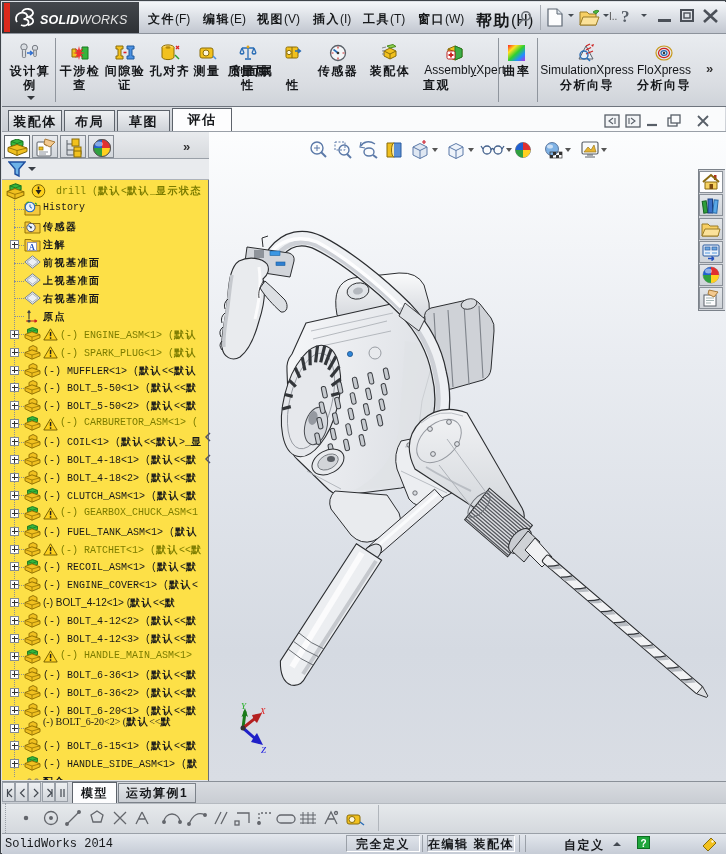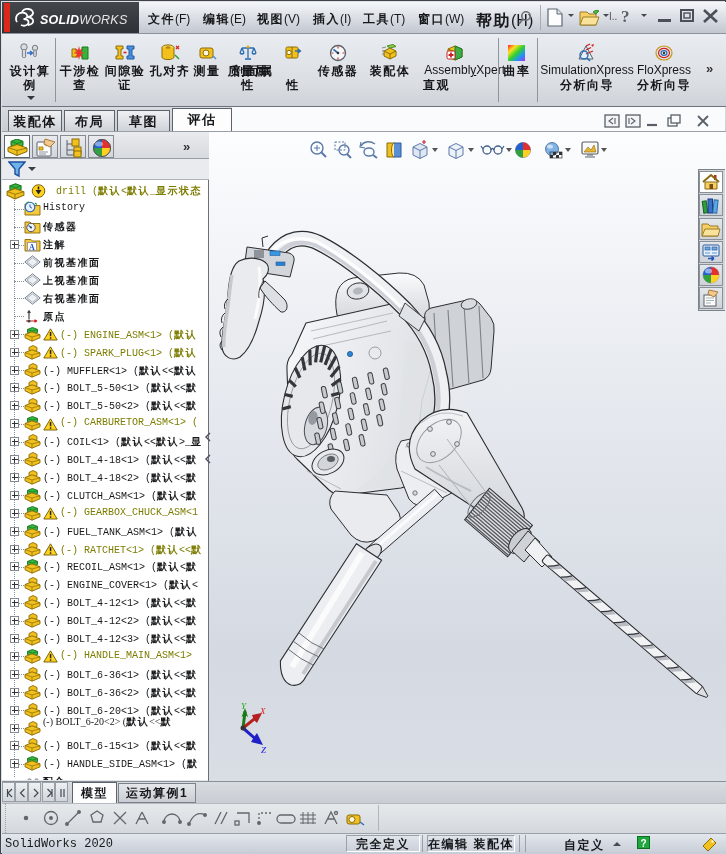--- a/index.html
+++ b/index.html
@@ -251,21 +251,21 @@
 <circle cx="11" cy="10" r="8.5" fill="none" stroke="#555"></circle>
 <ellipse cx="8" cy="6" rx="4" ry="2.5" fill="#ffffff" opacity="0.45"></ellipse>
       </svg>
     </div>
 <div class="ab" style="left:182px;top:138px;font-size:13px;font-weight:bold;color:#333">»</div>
 <div class="ab" style="left:1px;top:158px;width:207px;height:21px;background:#e9ebee;border-bottom:1px solid #aeb3ba"></div>
 <svg class="ab" style="left:7px;top:160px" width="18" height="17" viewBox="0 0 18 17">
 <path d="M1,1 L17,1 L11,8 L11,15 L7,13 L7,8 Z" fill="#6db2e8" stroke="#1f4f9e" stroke-width="1.4"></path>
     </svg>
 <div class="ab" style="left:27px;top:166px;width:0;height:0;border:4px solid transparent;border-top-color:#3a3f46"></div>
-<div class="ab" style="left:1px;top:179px;width:206px;height:600px;overflow:hidden;background:#ffffff">
+<div class="ab" style="left:1px;top:179px;width:206px;height:600px;overflow:hidden;background:#fde047">
 <div class="ab" style="left:12px;top:11px;width:1px;height:586px;border-left:1px dotted #8a8f96"></div>
 <div class="ab" style="left:4px;top:3.0px">
         <svg width="19" height="17" viewBox="0 0 17 15">
 <path d="M8.5,0.5 L13.5,2.4 L13.5,5.6 L8.5,7.6 L3.5,5.6 L3.5,2.4 Z" fill="#35b53c" stroke="#19731f" stroke-width="0.9"></path>
 <path d="M3.5,2.4 L8.5,4.3 L13.5,2.4 M8.5,4.3 L8.5,7.6" stroke="#19731f" fill="none" stroke-width="0.7"></path>
 <path d="M1,7.5 L8,4.8 L16,7.8 L16,10.8 L8,14.2 L1,10.8 Z" fill="#f0c020" stroke="#8a6a00" stroke-width="0.9"></path>
 <path d="M1,7.5 L8,10 L16,7.8 M8,10 L8,14.2" stroke="#8a6a00" fill="none" stroke-width="0.7"></path>
         </svg>
       </div>
 <div class="ab" style="left:29px;top:4.0px">
@@ -566,21 +566,21 @@
 <div class="ab" style="left:8px;top:418.2px;width:9px;height:9px;background:#fff;border:1px solid #848a91"></div>
 <div class="ab" style="left:9.5px;top:422.2px;width:6px;height:1px;background:#333"></div>
 <div class="ab" style="left:12px;top:419.7px;width:1px;height:6px;background:#333"></div>
 <div class="ab" style="left:22px;top:415.2px">
         <svg width="17" height="15" viewBox="0 0 17 15">
 <path d="M5,2.5 L9,0.5 L13,2.5 L13,5.5 L9,7.5 L5,5.5 Z" fill="#f0c020" stroke="#8a6a00" stroke-width="0.9"></path>
 <path d="M1,7.5 L8,4.8 L16,7.8 L16,10.8 L8,14.2 L1,10.8 Z" fill="#f0c020" stroke="#8a6a00" stroke-width="0.9"></path>
 <path d="M1,7.5 L8,10 L16,7.8 M8,10 L8,14.2" stroke="#8a6a00" fill="none" stroke-width="0.7"></path>
         </svg>
       </div>
-<div class="ab" style="left:41px;top:416.2px;font-family:Liberation Mono, monospace;font-size:10px;color:#17181a;white-space:nowrap;width:159px;overflow:hidden">(-) BOLT_4-12&lt;1&gt; (<span class="cj2">默认</span>&lt;&lt;<span class="cj2">默</span></div>
+<div class="ab" style="left:41px;top:416.2px;font-family:Liberation Sans, sans-serif;font-size:10px;color:#17181a;white-space:nowrap;width:159px;overflow:hidden">(-) BOLT_4-12&lt;1&gt; (<span class="cj2">默认</span>&lt;&lt;<span class="cj2">默</span></div>
 <div class="ab" style="left:12px;top:440.6px;width:10px;height:1px;border-top:1px dotted #8a8f96"></div>
 <div class="ab" style="left:8px;top:436.1px;width:9px;height:9px;background:#fff;border:1px solid #848a91"></div>
 <div class="ab" style="left:9.5px;top:440.1px;width:6px;height:1px;background:#333"></div>
 <div class="ab" style="left:12px;top:437.6px;width:1px;height:6px;background:#333"></div>
 <div class="ab" style="left:22px;top:433.1px">
         <svg width="17" height="15" viewBox="0 0 17 15">
 <path d="M5,2.5 L9,0.5 L13,2.5 L13,5.5 L9,7.5 L5,5.5 Z" fill="#f0c020" stroke="#8a6a00" stroke-width="0.9"></path>
 <path d="M1,7.5 L8,4.8 L16,7.8 L16,10.8 L8,14.2 L1,10.8 Z" fill="#f0c020" stroke="#8a6a00" stroke-width="0.9"></path>
 <path d="M1,7.5 L8,10 L16,7.8 M8,10 L8,14.2" stroke="#8a6a00" fill="none" stroke-width="0.7"></path>
         </svg>
@@ -1055,21 +1055,21 @@
         <circle cx="327" cy="6" r="1.5"></circle>
       </g>
       <g transform="translate(338,2)">
         <rect x="0" y="6" width="13" height="9" rx="2" fill="#f2c11e" stroke="#8a6d08"></rect>
         <circle cx="5" cy="10.5" r="3" fill="#fdf6dc" stroke="#8a6d08"></circle>
         <path d="M13,13 L17,16" stroke="#2a6db5" stroke-width="1.4"></path>
       </g>
     </svg>
 <div class="ab" style="left:377px;top:804px;width:1px;height:26px;background:#b0b5bb"></div>
 <div class="ab" style="left:1px;top:832px;width:724px;height:21px;background:linear-gradient(#e3e7ed,#c6ccd6);border-top:1px solid #9aa0a8"></div>
-<div class="ab" style="left:4px;top:836px;font-family:'Liberation Mono',monospace;font-size:12px;color:#16181a">SolidWorks 2020</div>
+<div class="ab" style="left:4px;top:836px;font-family:'Liberation Mono',monospace;font-size:12px;color:#16181a">SolidWorks 2014</div>
 <div class="ab" style="left:345px;top:834px;width:74px;height:17px;border:1px solid #9aa0a8;border-right-color:#fff;border-bottom-color:#fff;font-size:12px;color:#15171a;text-align:center;line-height:16px"><span class="cj2">完全定义</span></div>
 <div class="ab" style="left:421px;top:834px;width:2px;height:17px;border-left:1px solid #9aa0a8"></div>
 <div class="ab" style="left:426px;top:834px;width:88px;height:17px;border:1px solid #9aa0a8;border-right-color:#fff;border-bottom-color:#fff;font-size:12px;color:#15171a;text-align:center;line-height:16px"><span class="cj2">在编辑 装配体</span></div>
 <div class="ab" style="left:518px;top:834px;width:2px;height:17px;border-left:1px solid #9aa0a8"></div>
 <div class="ab" style="left:524px;top:834px;width:2px;height:17px;border-left:1px solid #9aa0a8"></div>
 <div class="ab" style="left:563px;top:836px;font-size:12px;color:#15171a"><span class="cj2">自定义</span></div>
 <div class="ab" style="left:612px;top:841px;width:0;height:0;border:4px solid transparent;border-bottom-color:#444a52;margin-top:-4px"></div>
 <div class="ab" style="left:636px;top:835px;width:13px;height:13px;background:#1fa63c;border:1px solid #0d6e22;color:#fff;font-size:10px;font-weight:bold;text-align:center;line-height:13px">?</div>
 <svg class="ab" style="left:700px;top:835px" width="17" height="15" viewBox="0 0 17 15">
 <path d="M2,10 L10,2 L15,7 L7,15 Z" fill="#f2c11e" stroke="#8a6d08"></path>

